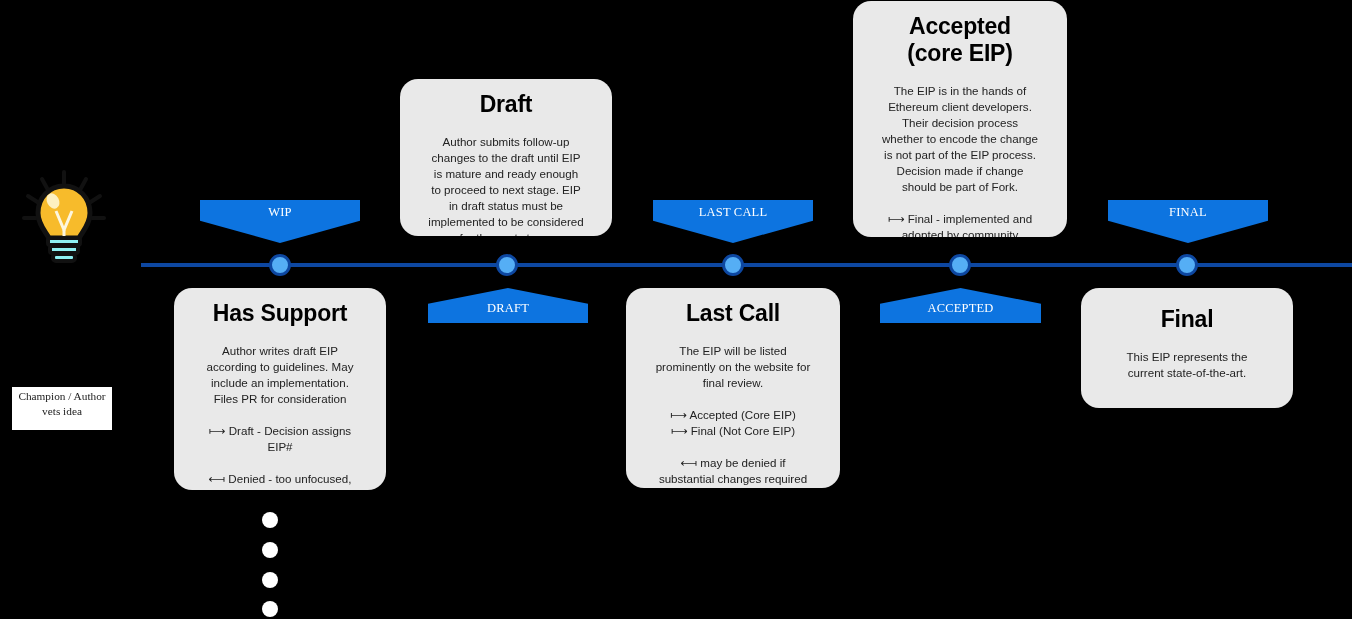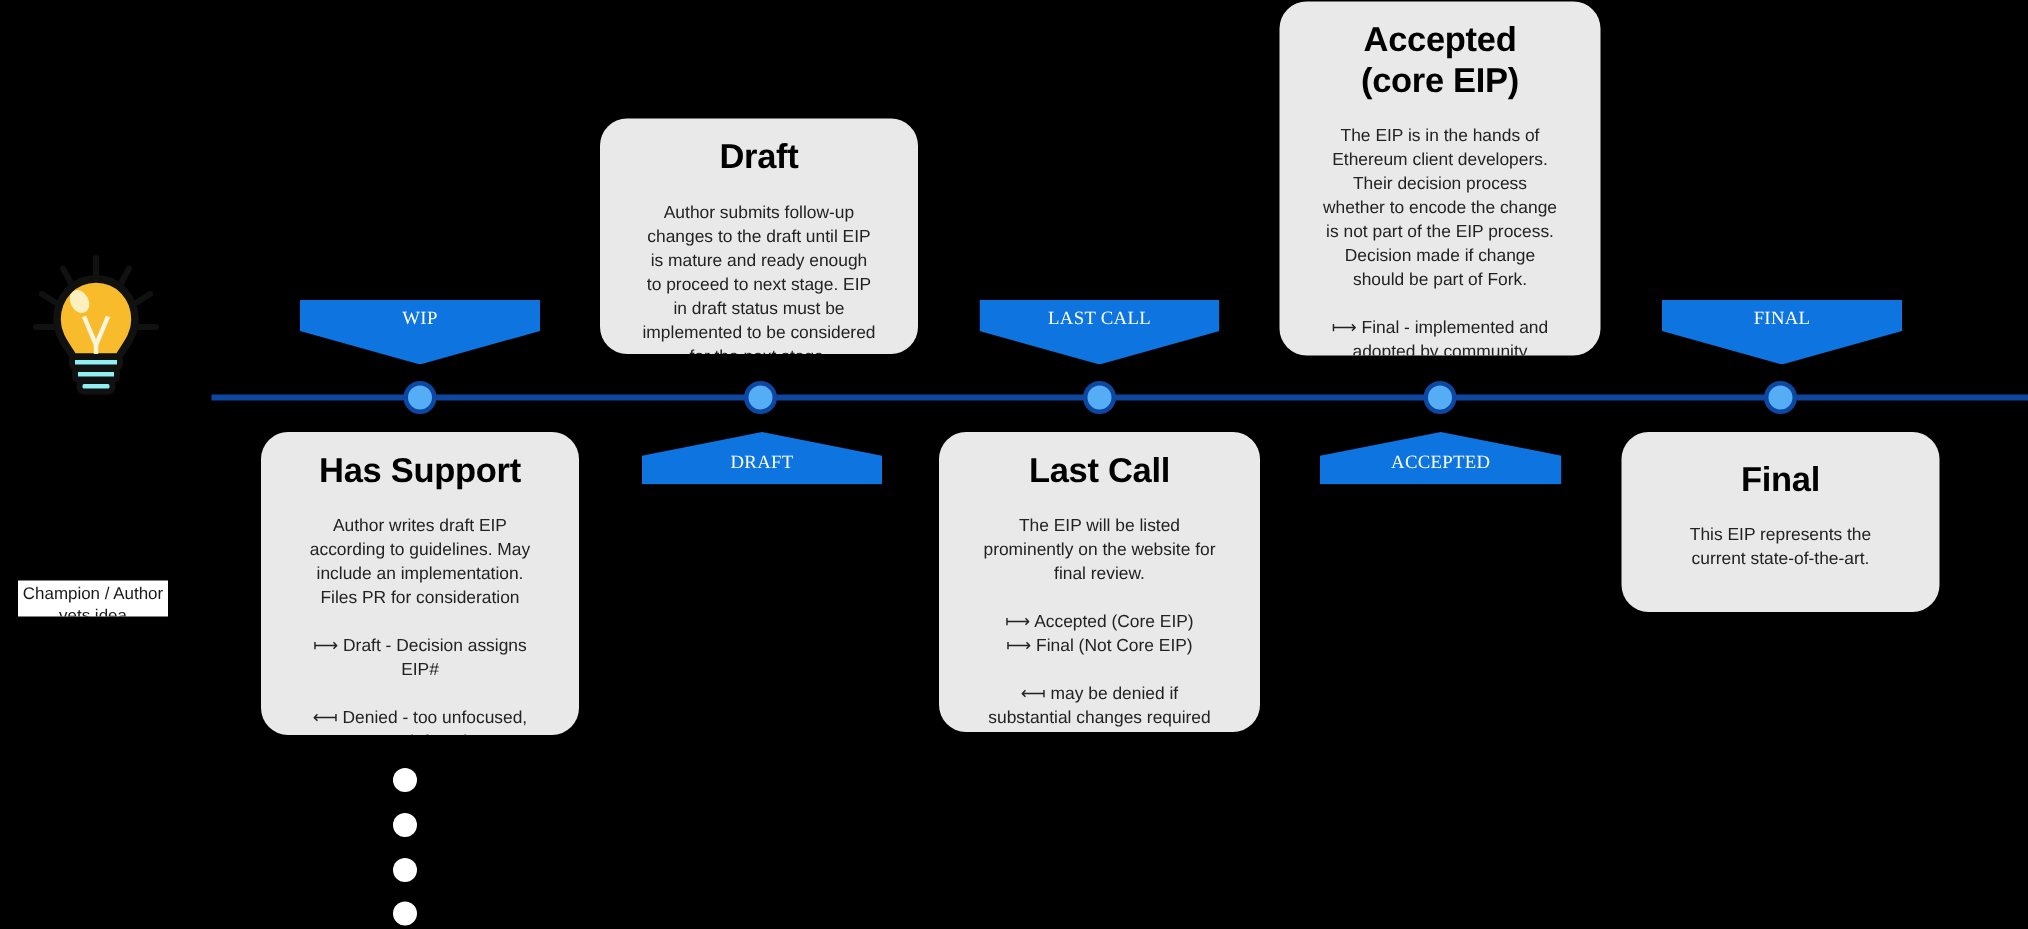--- a/index.html
+++ b/index.html
@@ -106,30 +106,31 @@
     width: 84px;
     height: 104px;
   }
 
   
   .author-label {
     position: absolute;
     left: 12px;
     top: 387px;
     width: 100px;
-    height: 24px;
+    height: 43px;
     background: #ffffff;
     color: #1a1a1a;
     font-size: 11.3px;
     line-height: 1.32;
     text-align: center;
     padding-top: 2px;
     box-sizing: border-box;
     white-space: nowrap;
     overflow: hidden;
+    font-family: Liberation Serif, serif;
   }
   .author-label .l2 { }
 
   
   .dot {
     position: absolute;
     width: 16px;
     height: 16px;
     border-radius: 50%;
     background: #ffffff;

